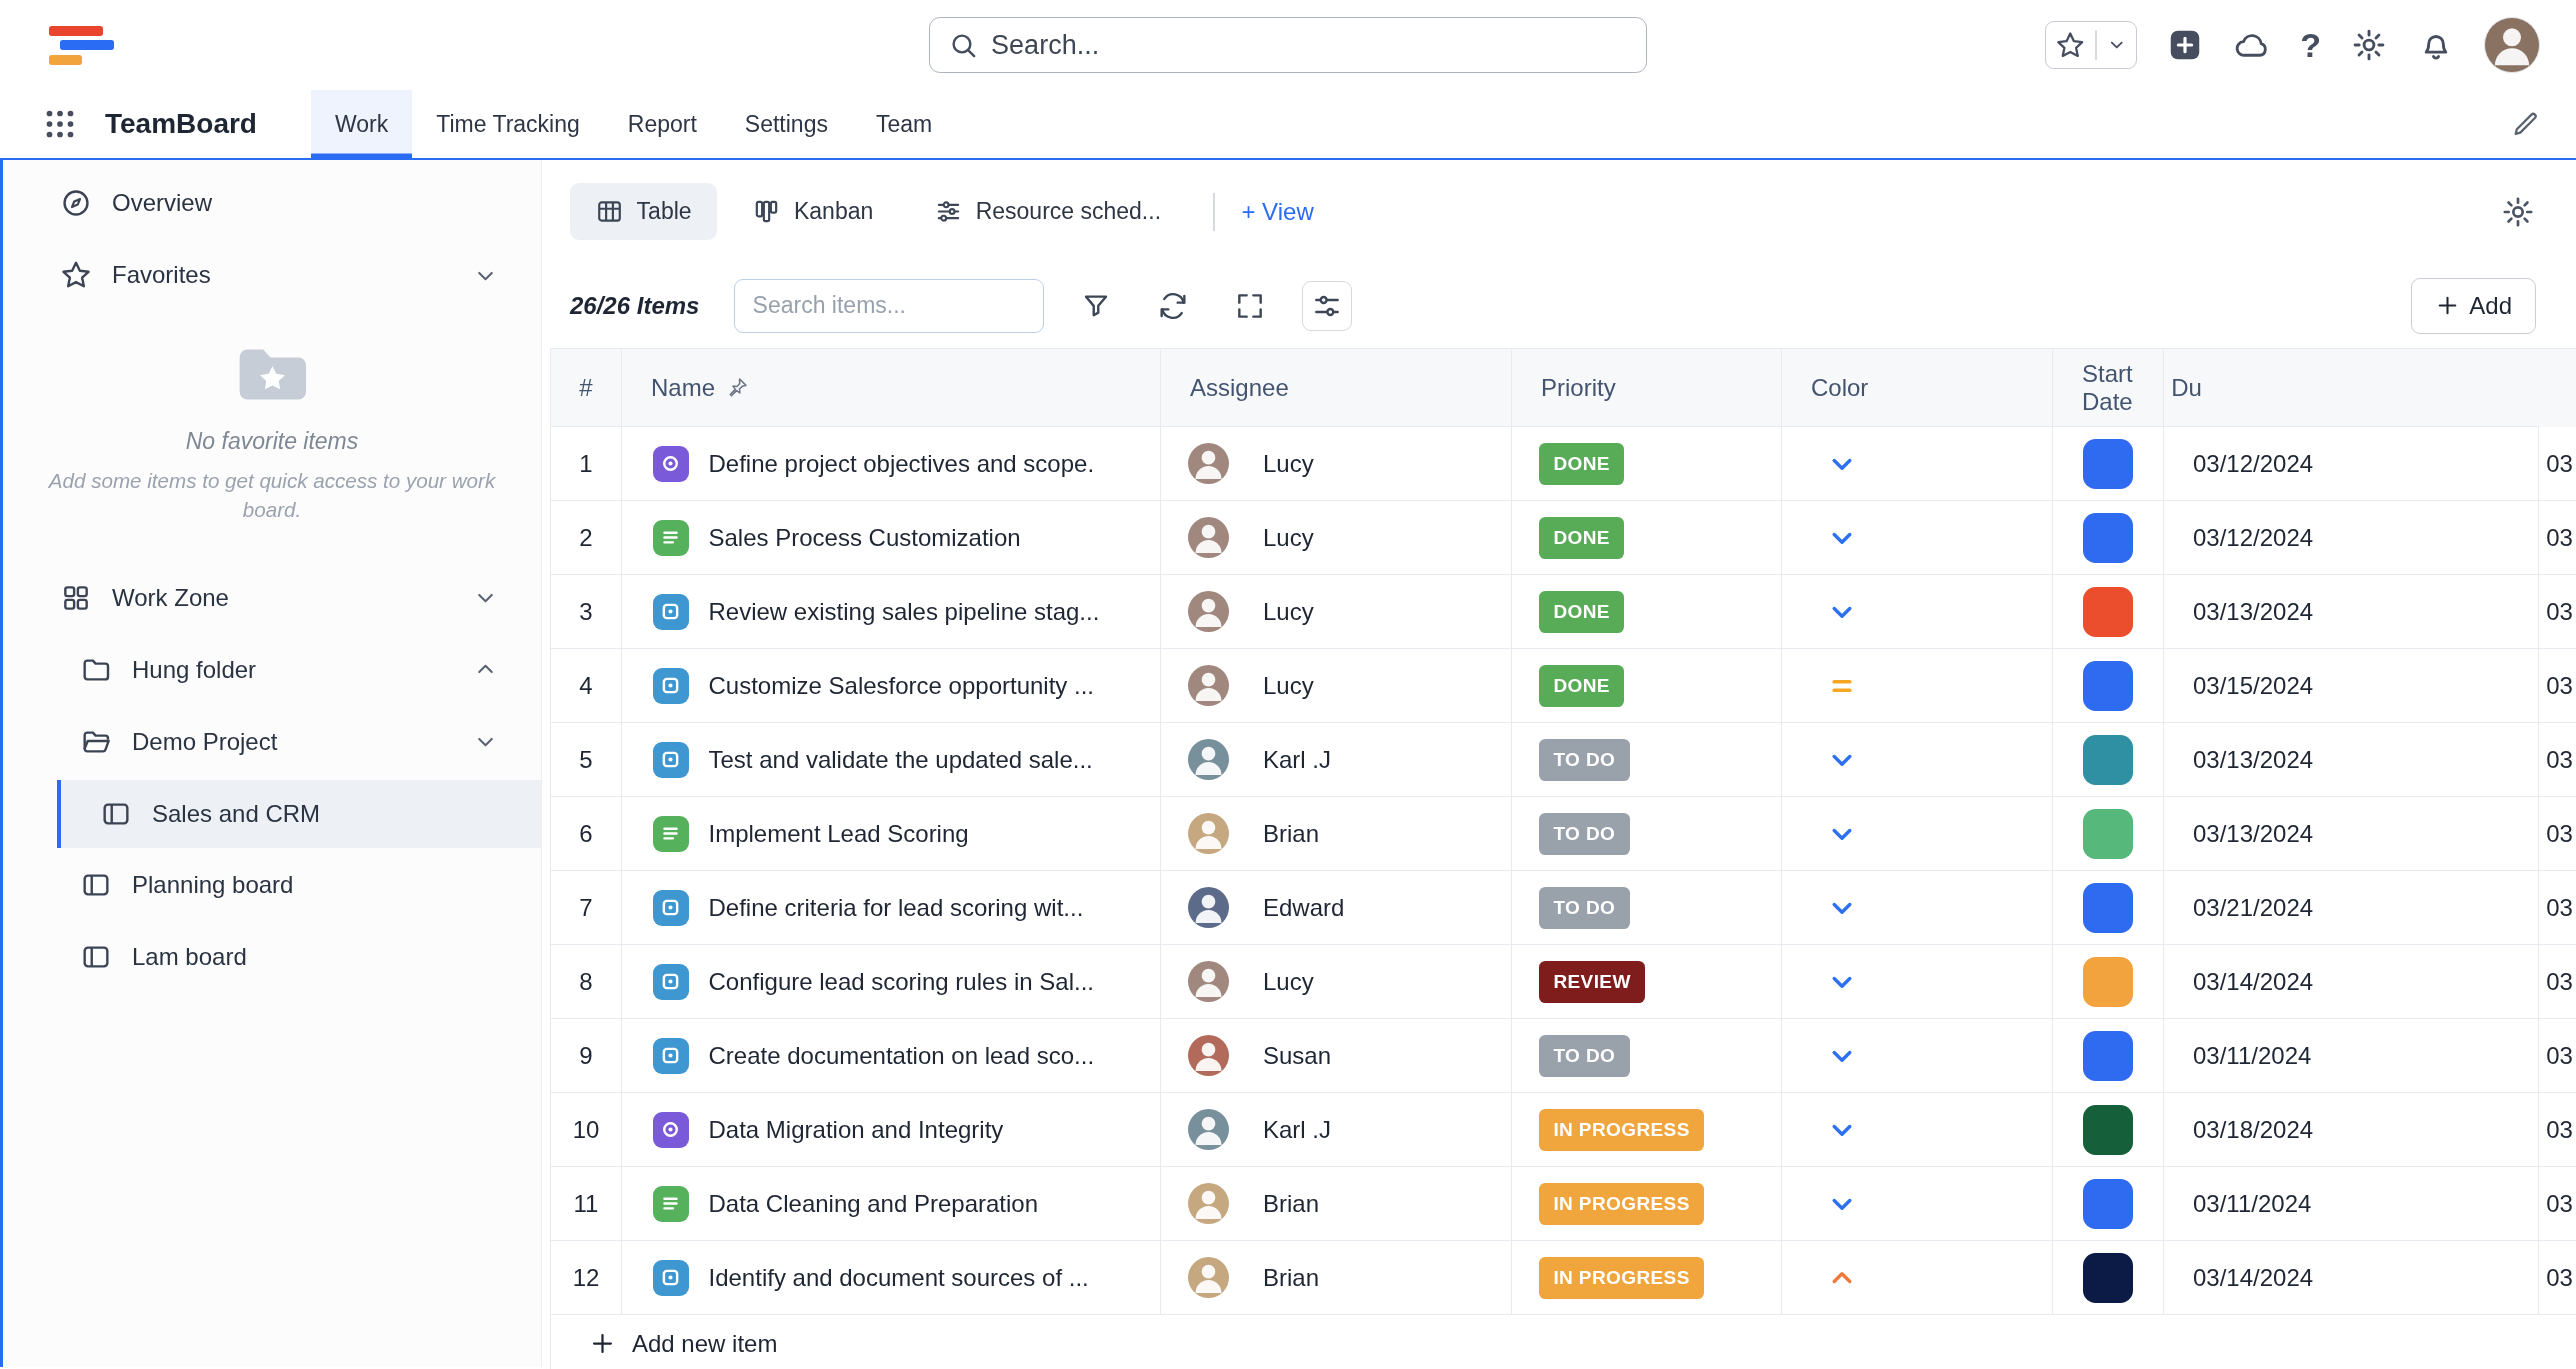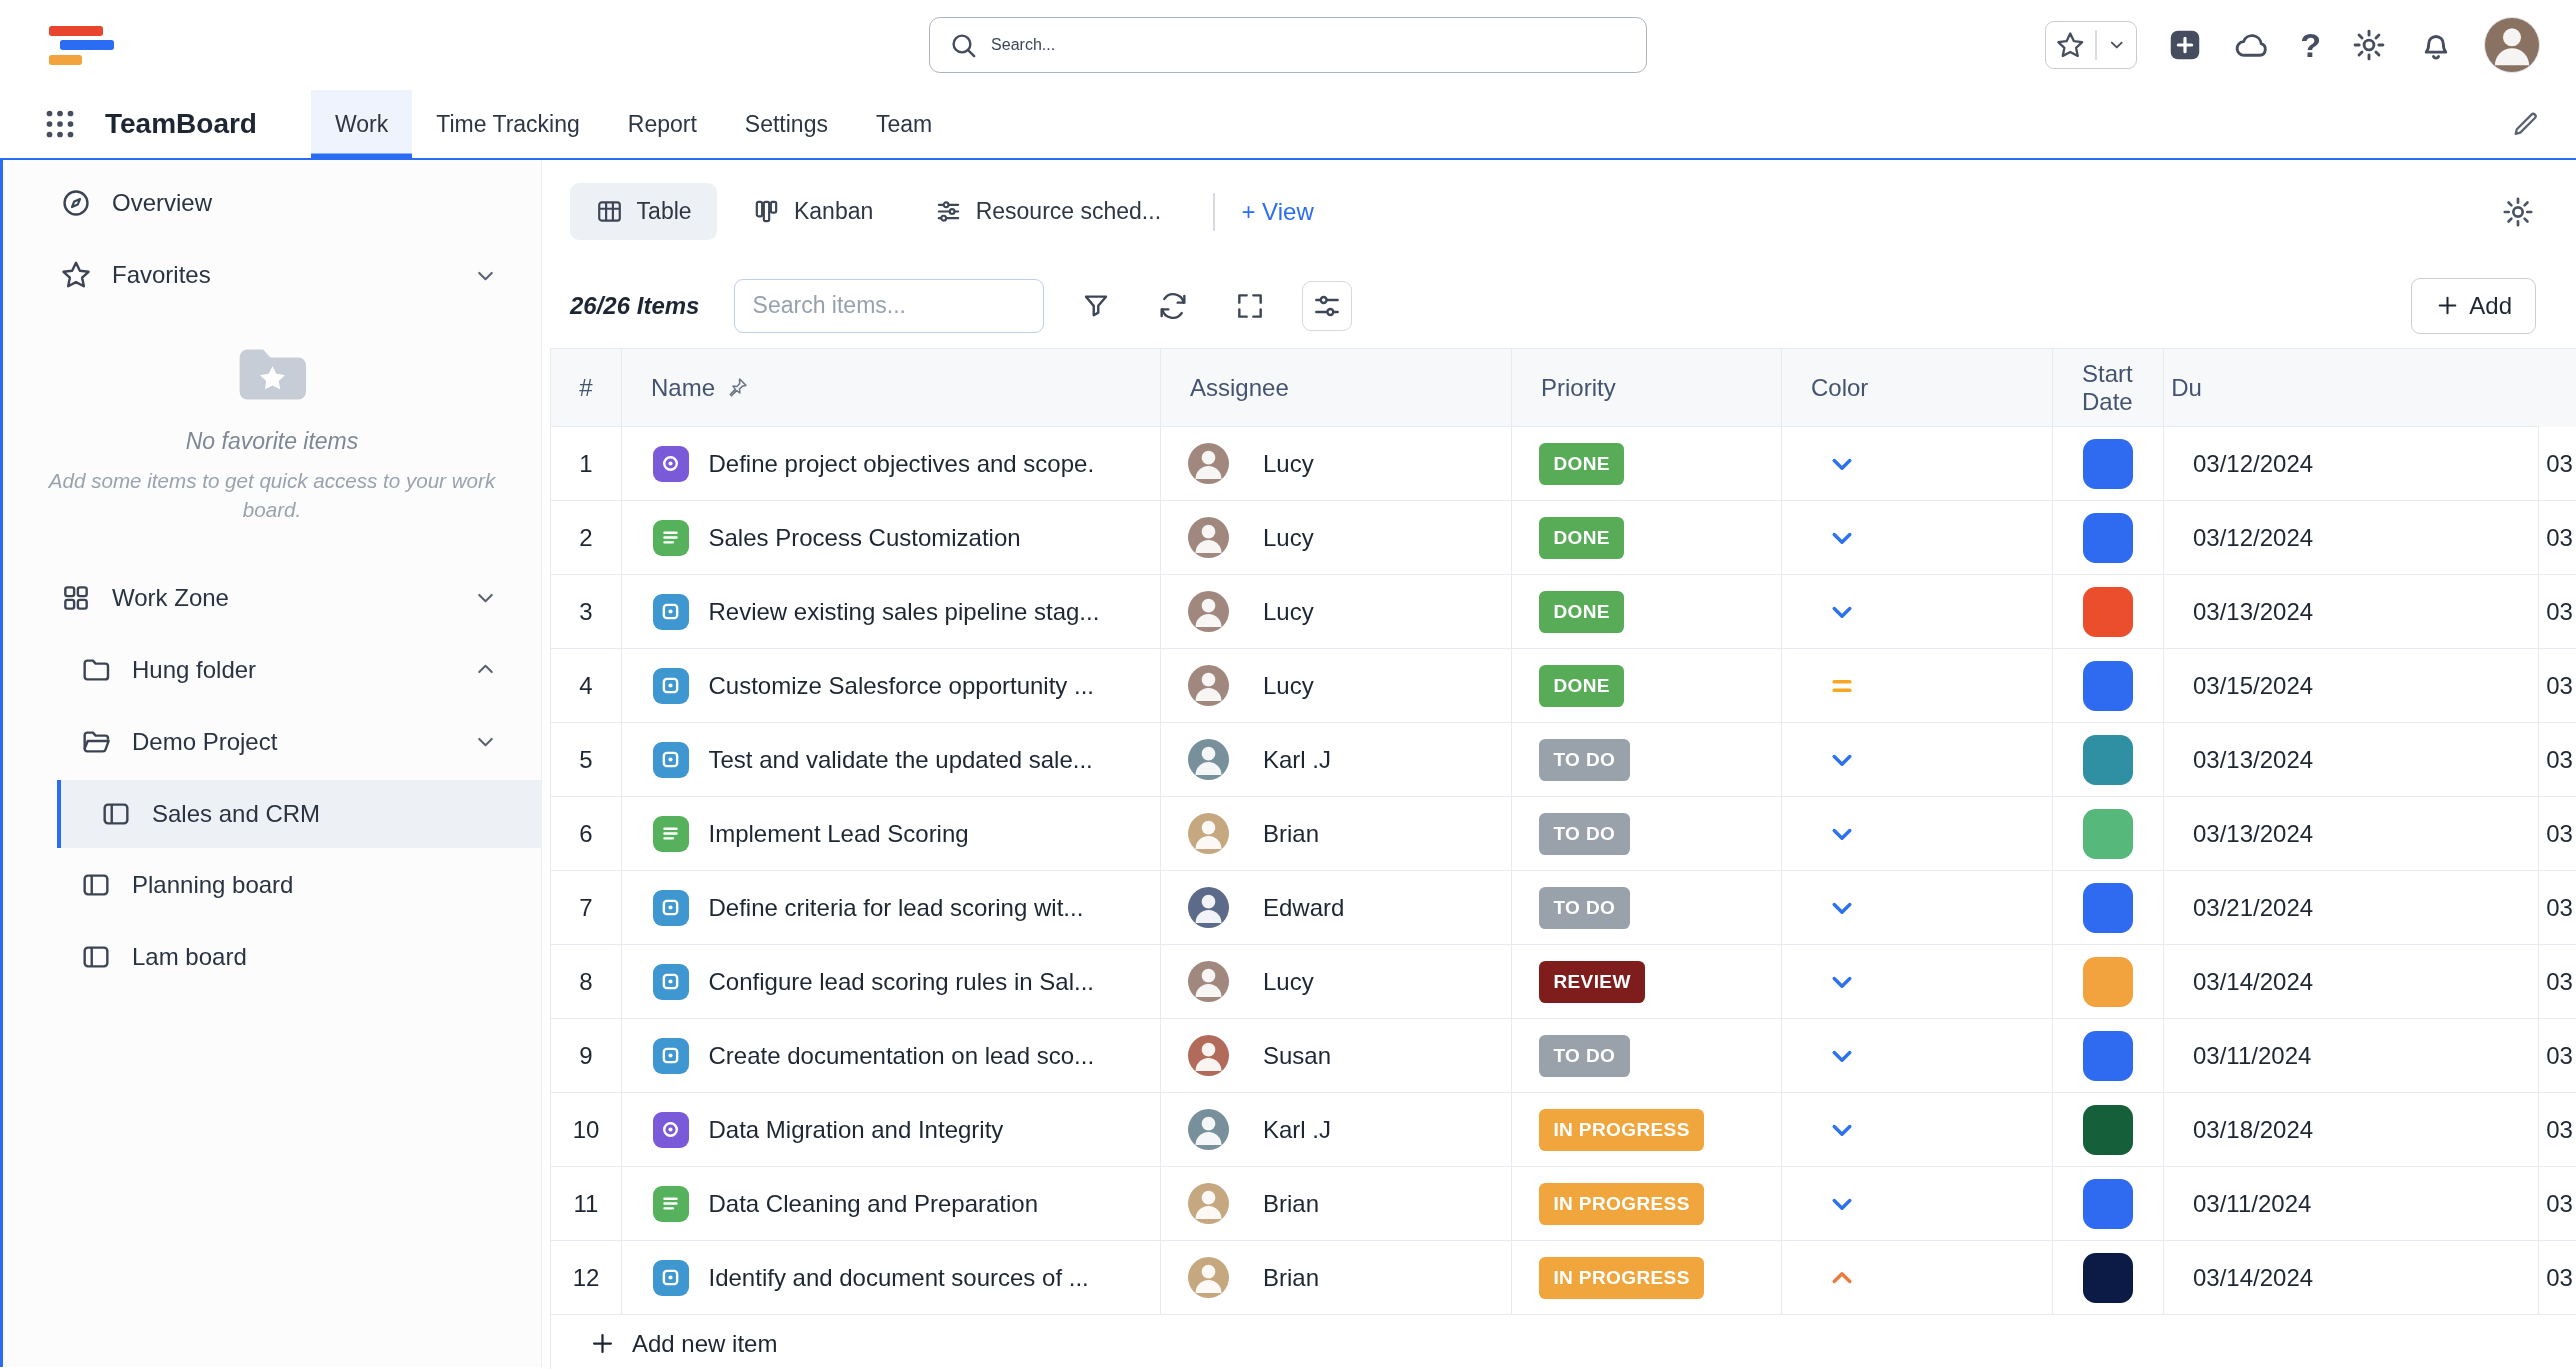--- a/index.html
+++ b/index.html
@@ -10,21 +10,21 @@
   
   .topbar { height: 90px; display: flex; align-items: center; padding: 0 36px 0 49px; position: relative; background: #fff; }
   .logo { display: flex; flex-direction: column; gap: 4.5px; cursor: pointer; }
   .logo .bar { height: 10px; border-radius: 2.7px; }
   .bar-red { width: 54px; background: #E8442E; }
   .bar-blue { width: 54px; background: #2B6CF5; margin-left: 10.8px; }
   .bar-orange { width: 33px; background: #F2A33C; }
   .search-wrap { position: absolute; left: 50%; transform: translateX(-50%); width: 718px; }
   .search-box { height: 56px; border: 1.8px solid #AEB4BE; border-radius: 10.8px; display: flex; align-items: center; padding: 0 18px; gap: 12.6px; background: #fff; }
   .search-box svg { width: 30.5px; height: 30.5px; color: #454D5E; }
-  .search-box input { border: 0; outline: 0; flex: 1; font-size: 16px; font-family: inherit; color: #c2410c; background: transparent; }
+  .search-box input { border: 0; outline: 0; flex: 1; font-size: 27px; font-family: inherit; color: #c2410c; background: transparent; }
   .search-box input::placeholder { color: #3E4654; }
   .topbar-right { margin-left: auto; display: flex; align-items: center; gap: 29px; color: #454D5E; }
   .star-group { display: flex; align-items: center; height: 48px; border: 1.8px solid #C6CBD4; border-radius: 9px; padding: 0 9px; gap: 9px; cursor: pointer; }
   .star-group .divider { width: 1.8px; height: 30.5px; background: #D9DDE3; }
   .tb-ic { width: 38px; height: 38px; }
   .tb-ic-sm { width: 30.5px; height: 30.5px; }
   .help-glyph { font-size: 34px; font-weight: 700; color: #454D5E; line-height: 1; }
   .avatar { border-radius: 50%; overflow: hidden; display: inline-flex; align-items: flex-end; justify-content: center; }
   .avatar svg { width: 100%; height: 100%; }
   .avatar-top { width: 56px; height: 56px; background: #8A7262; border: 1.8px solid #E2E5EA; }

